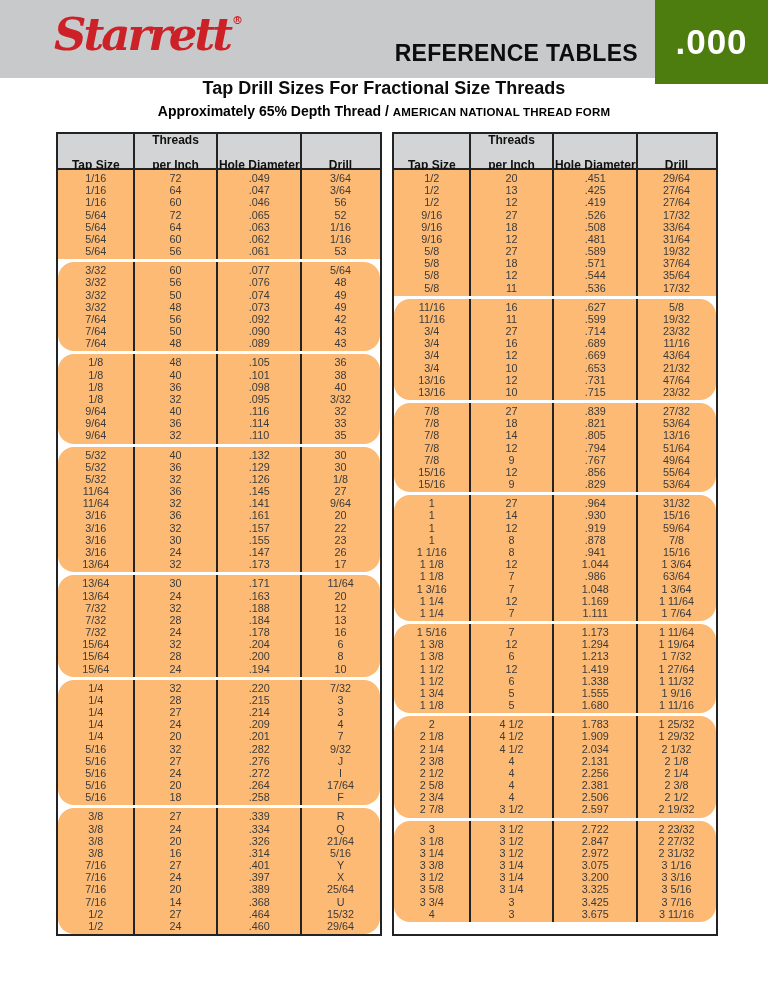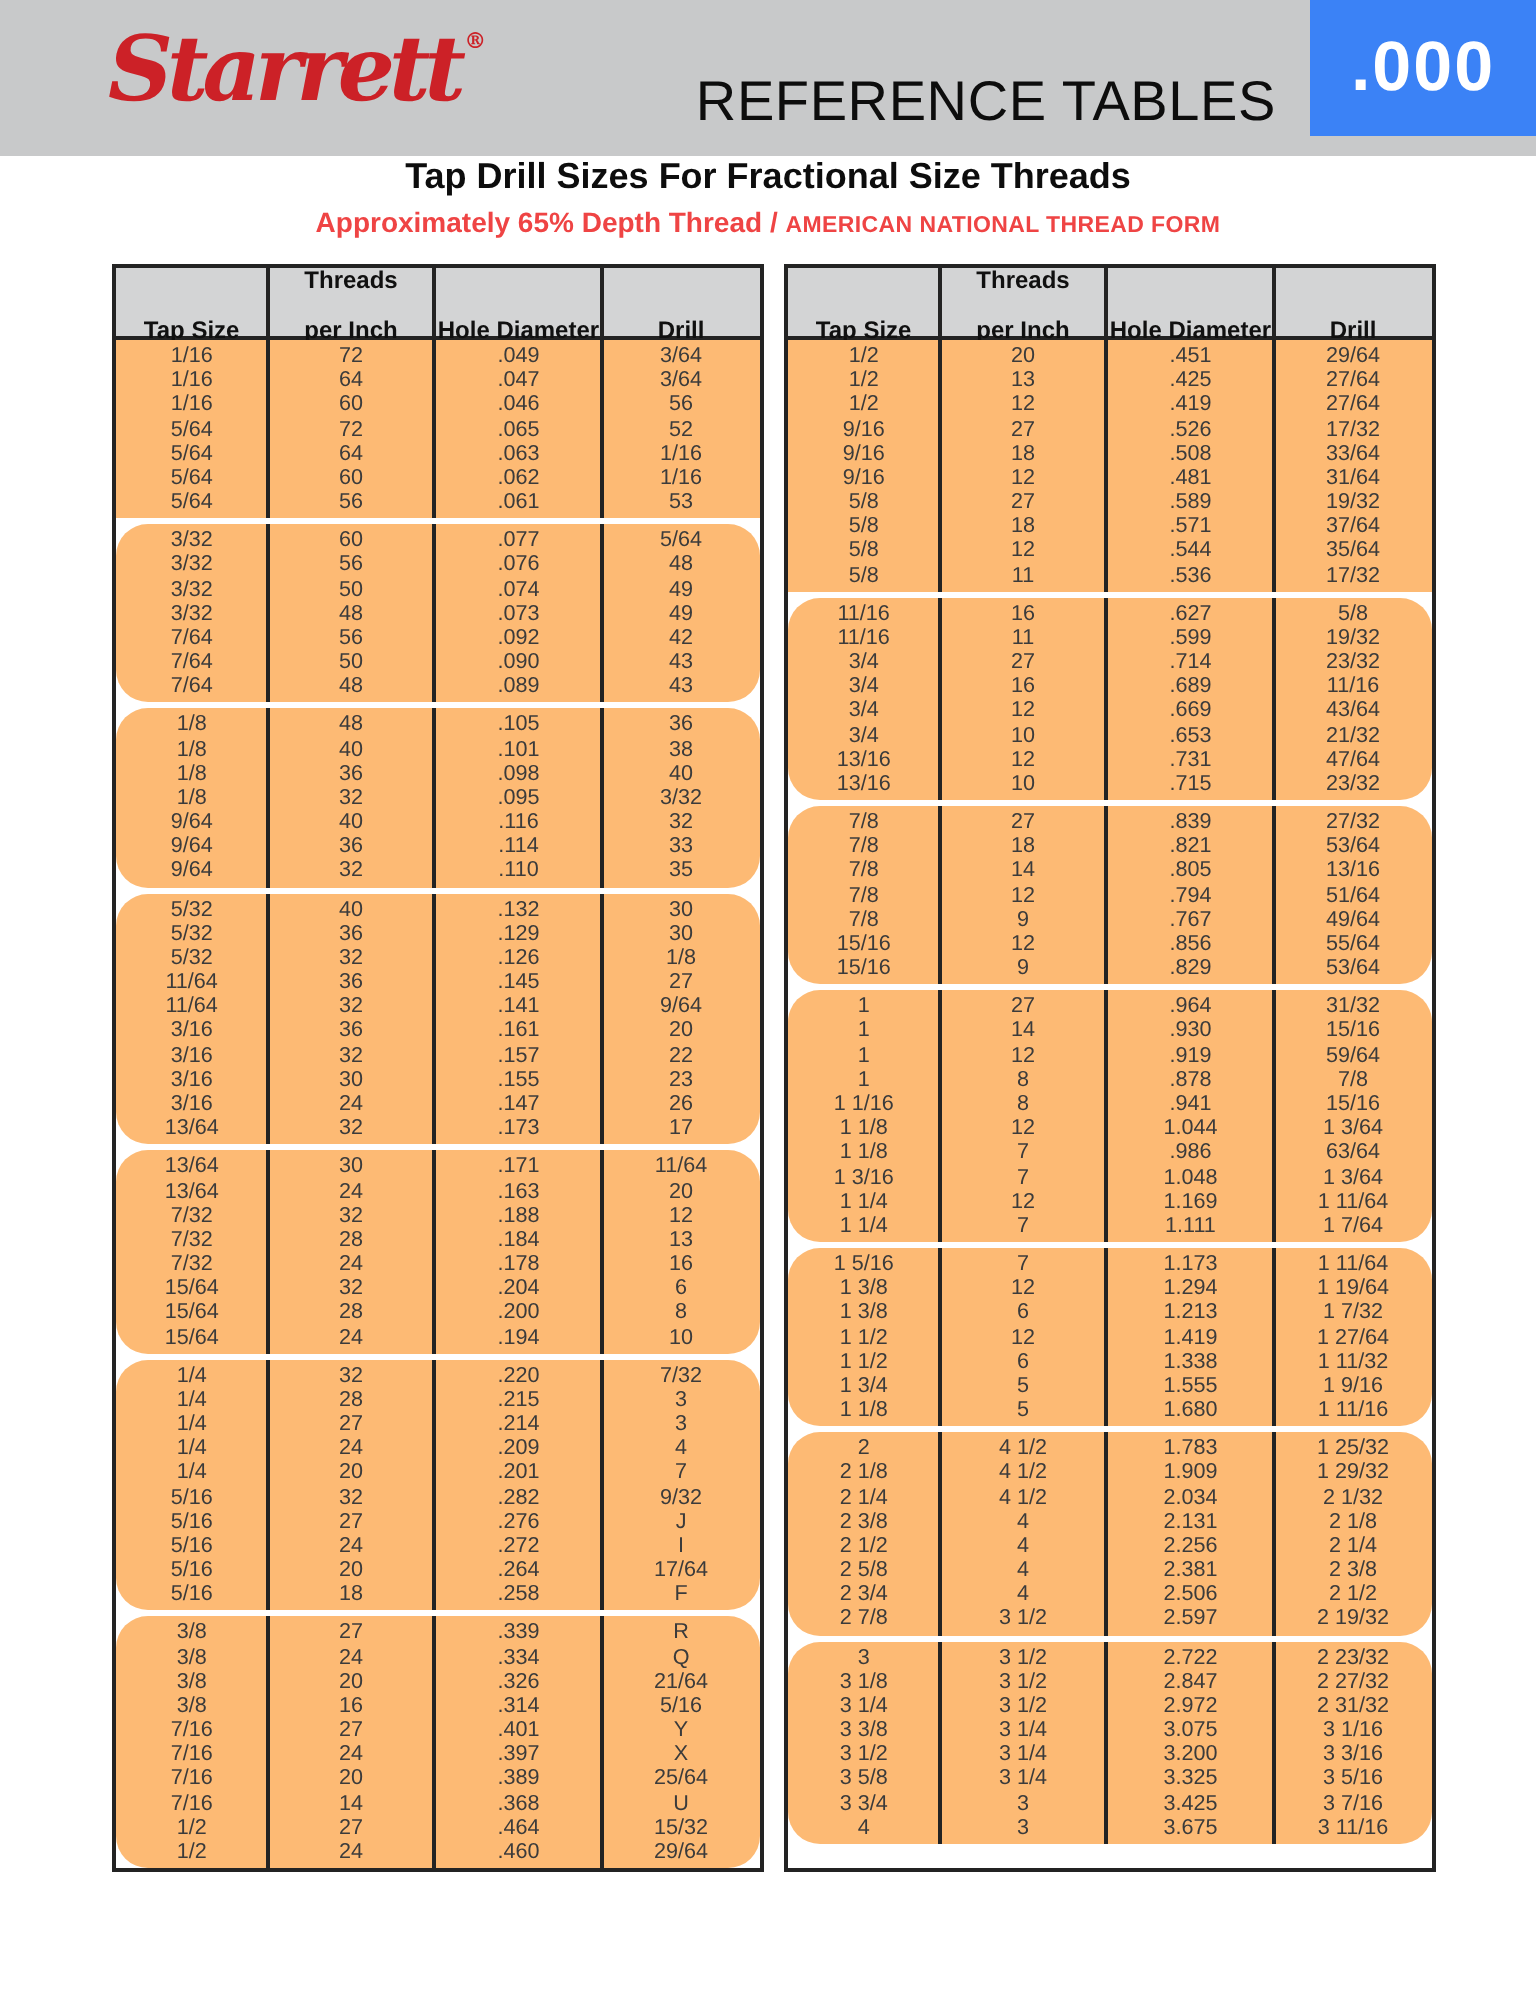--- a/index.html
+++ b/index.html
@@ -6,28 +6,28 @@
   body{
     width:768px;height:997px;background:#ffffff;overflow:hidden;position:relative;
     font-family:"Liberation Sans",sans-serif;
   }
   
   .header-band{position:relative;width:768px;height:78px;background:#c8c9ca;}
   .logo-wrap{position:absolute;left:54px;top:12px;color:#cc2127;
     font-family:"DejaVu Serif",serif;font-style:italic;font-weight:bold;
     font-size:45px;letter-spacing:-3px;line-height:1;}
   .logo-reg{font-size:11px;font-style:normal;letter-spacing:0;vertical-align:26px;margin-left:2px;}
-  .banner-title{position:absolute;right:130px;bottom:11px;font-weight:normal;
-    font-size:28px;letter-spacing:.3px;color:#0d0d0d;white-space:nowrap;text-align:center;}
-  .code-box{position:absolute;right:0;top:0;width:113px;height:68px;background:#3b82f6;
+  .banner-title{position:absolute;right:130px;bottom:11px;font-weight:bold;
+    font-size:23px;letter-spacing:.3px;color:#0d0d0d;white-space:nowrap;text-align:center;}
+  .code-box{position:absolute;right:0;top:0;width:113px;height:84px;background:#4d7c0f;
     display:flex;align-items:center;justify-content:center;}
   .code-text{color:#ffffff;font-weight:bold;font-size:35px;letter-spacing:1px;}
   
   .page-title{text-align:center;font-weight:bold;font-size:18px;color:#0d0d0d;}
-  .page-subtitle{margin-top:4px;text-align:center;font-weight:bold;font-size:14px;color:#ef4444;}
+  .page-subtitle{margin-top:4px;text-align:center;font-weight:bold;font-size:14px;color:#000000;}
   .subtitle-caps{font-size:11.5px;letter-spacing:.2px;}
   
   .tables{display:flex;gap:10px;padding-left:56px;margin-top:13px;}
   .rtable{width:326px;border:2px solid #232323;background:#ffffff;box-sizing:border-box;}
   .thead{position:relative;display:grid;grid-template-columns:23.5% 26% 26% 24.5%;
     height:34px;background:#d3d4d5;border-bottom:2px solid #232323;}
   .thcell{display:flex;flex-direction:column;justify-content:flex-end;align-items:center;
     padding-bottom:4px;font-weight:bold;font-size:12px;line-height:1.15;color:#101010;gap:11px;}
   .tgroup{position:relative;background:#fdba74;padding:2px 0;}
   .tgroup + .tgroup{margin-top:3px;border-radius:16px;}

